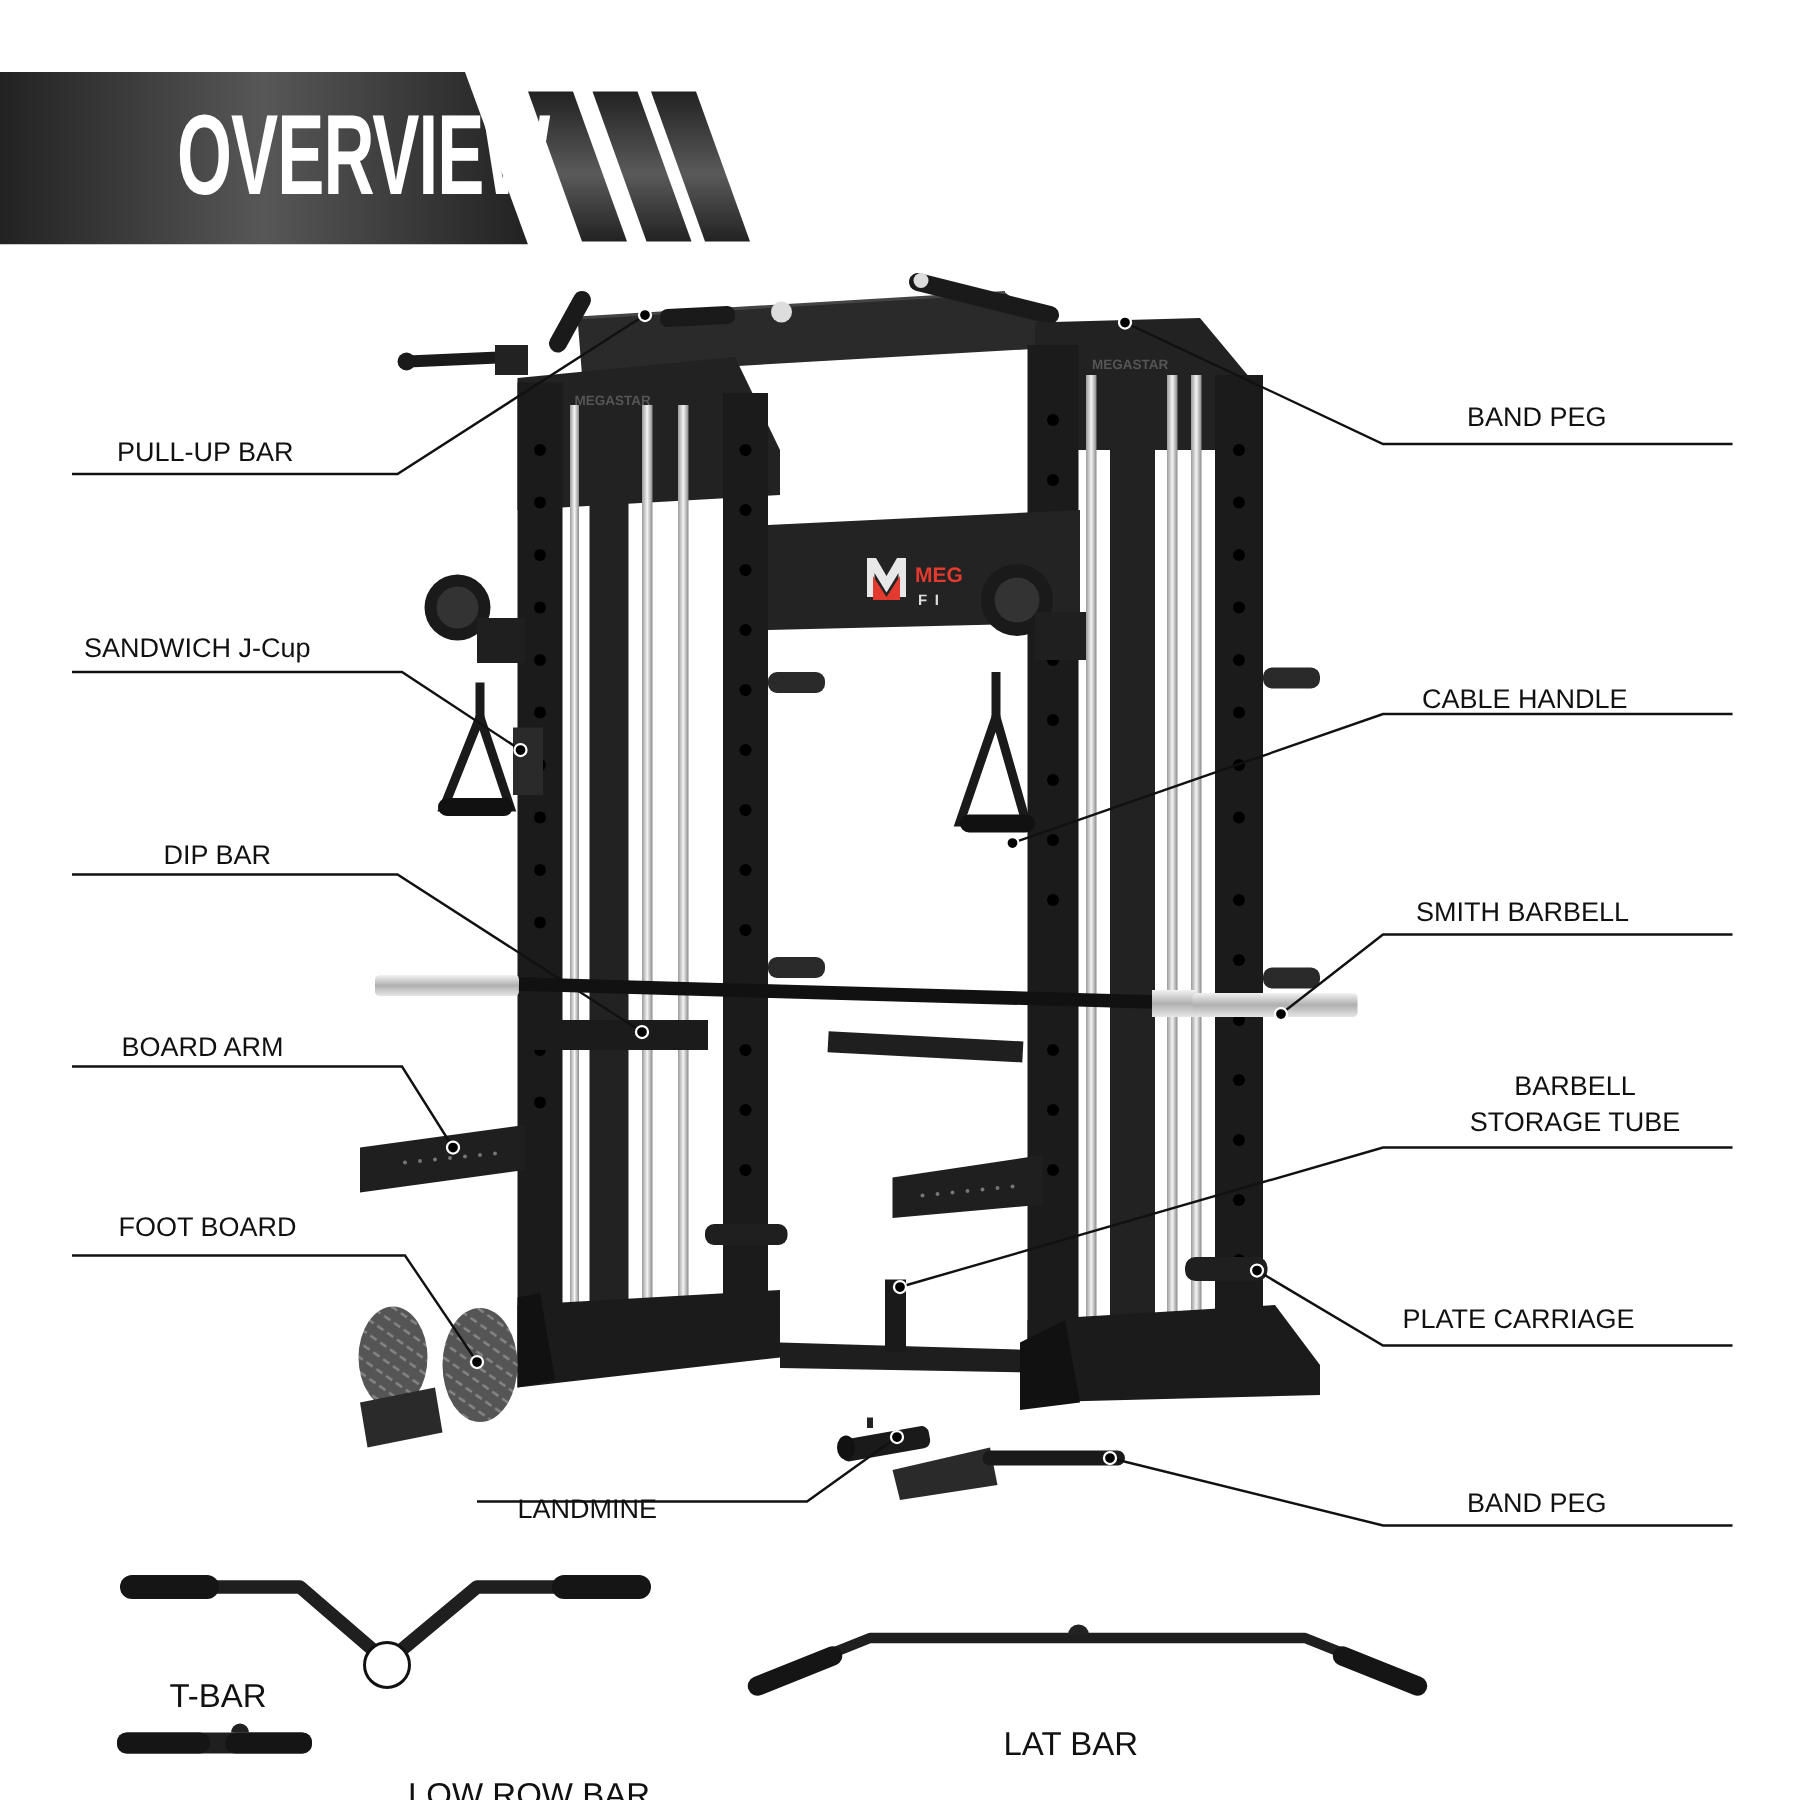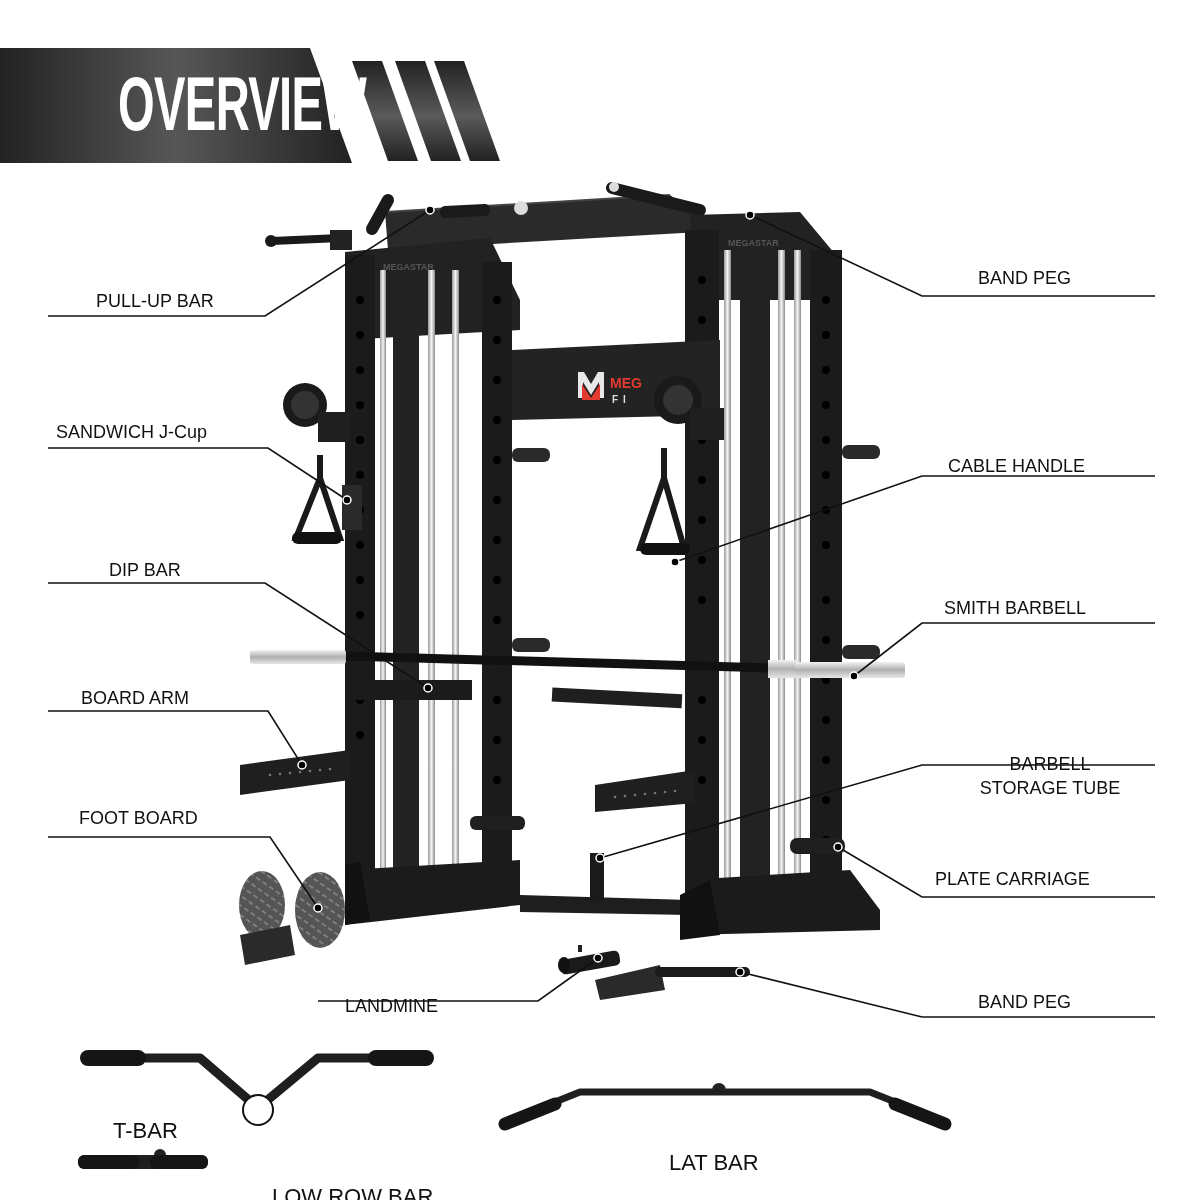--- a/index.html
+++ b/index.html
@@ -272,31 +272,31 @@
     <path d="M154 1155 a6 6 0 0 1 12 0" fill="#222"></path>
   </g>
   <g>
     <polyline points="505,1122 580,1092 870,1092 945,1122" fill="none" stroke="#1f1f1f" stroke-width="7" stroke-linejoin="round"></polyline>
     <line x1="505" y1="1124" x2="555" y2="1104" stroke="#151515" stroke-width="13" stroke-linecap="round"></line>
     <line x1="895" y1="1104" x2="945" y2="1124" stroke="#151515" stroke-width="13" stroke-linecap="round"></line>
     <path d="M712 1090 a7 7 0 0 1 14 0" fill="#222"></path>
   </g>
 </svg>
 
-<div class="label" style="left:78px;top:289px;margin-left:18px;">PULL-UP BAR</div>
+<div class="label" style="left:78px;top:289px;">PULL-UP BAR</div>
 <div class="label" style="left:56px;top:420px;">SANDWICH J-Cup</div>
 <div class="label" style="left:109px;top:558px;">DIP BAR</div>
 <div class="label" style="left:81px;top:686px;">BOARD ARM</div>
 <div class="label" style="left:79px;top:806px;">FOOT BOARD</div>
 <div class="label" style="left:345px;top:975px;margin-top:19px;">LANDMINE</div>
 
 <div class="label" style="left:978px;top:266px;">BAND PEG</div>
 <div class="label" style="left:948px;top:454px;">CABLE HANDLE</div>
 <div class="label" style="left:944px;top:596px;">SMITH BARBELL</div>
-<div class="label center" style="left:940px;top:752px;width:220px;">
+<div class="label center" style="left:940px;top:712px;width:220px;">
   <div>BARBELL</div>
   <div>STORAGE TUBE</div>
 </div>
 <div class="label" style="left:935px;top:867px;">PLATE CARRIAGE</div>
 <div class="label" style="left:978px;top:990px;">BAND PEG</div>
 
 <div class="attach-label" style="left:113px;top:1086px;">T-BAR</div>
 <div class="attach-label" style="left:272px;top:1152px;">LOW ROW BAR</div>
 <div class="attach-label" style="left:669px;top:1118px;">LAT BAR</div>
 

